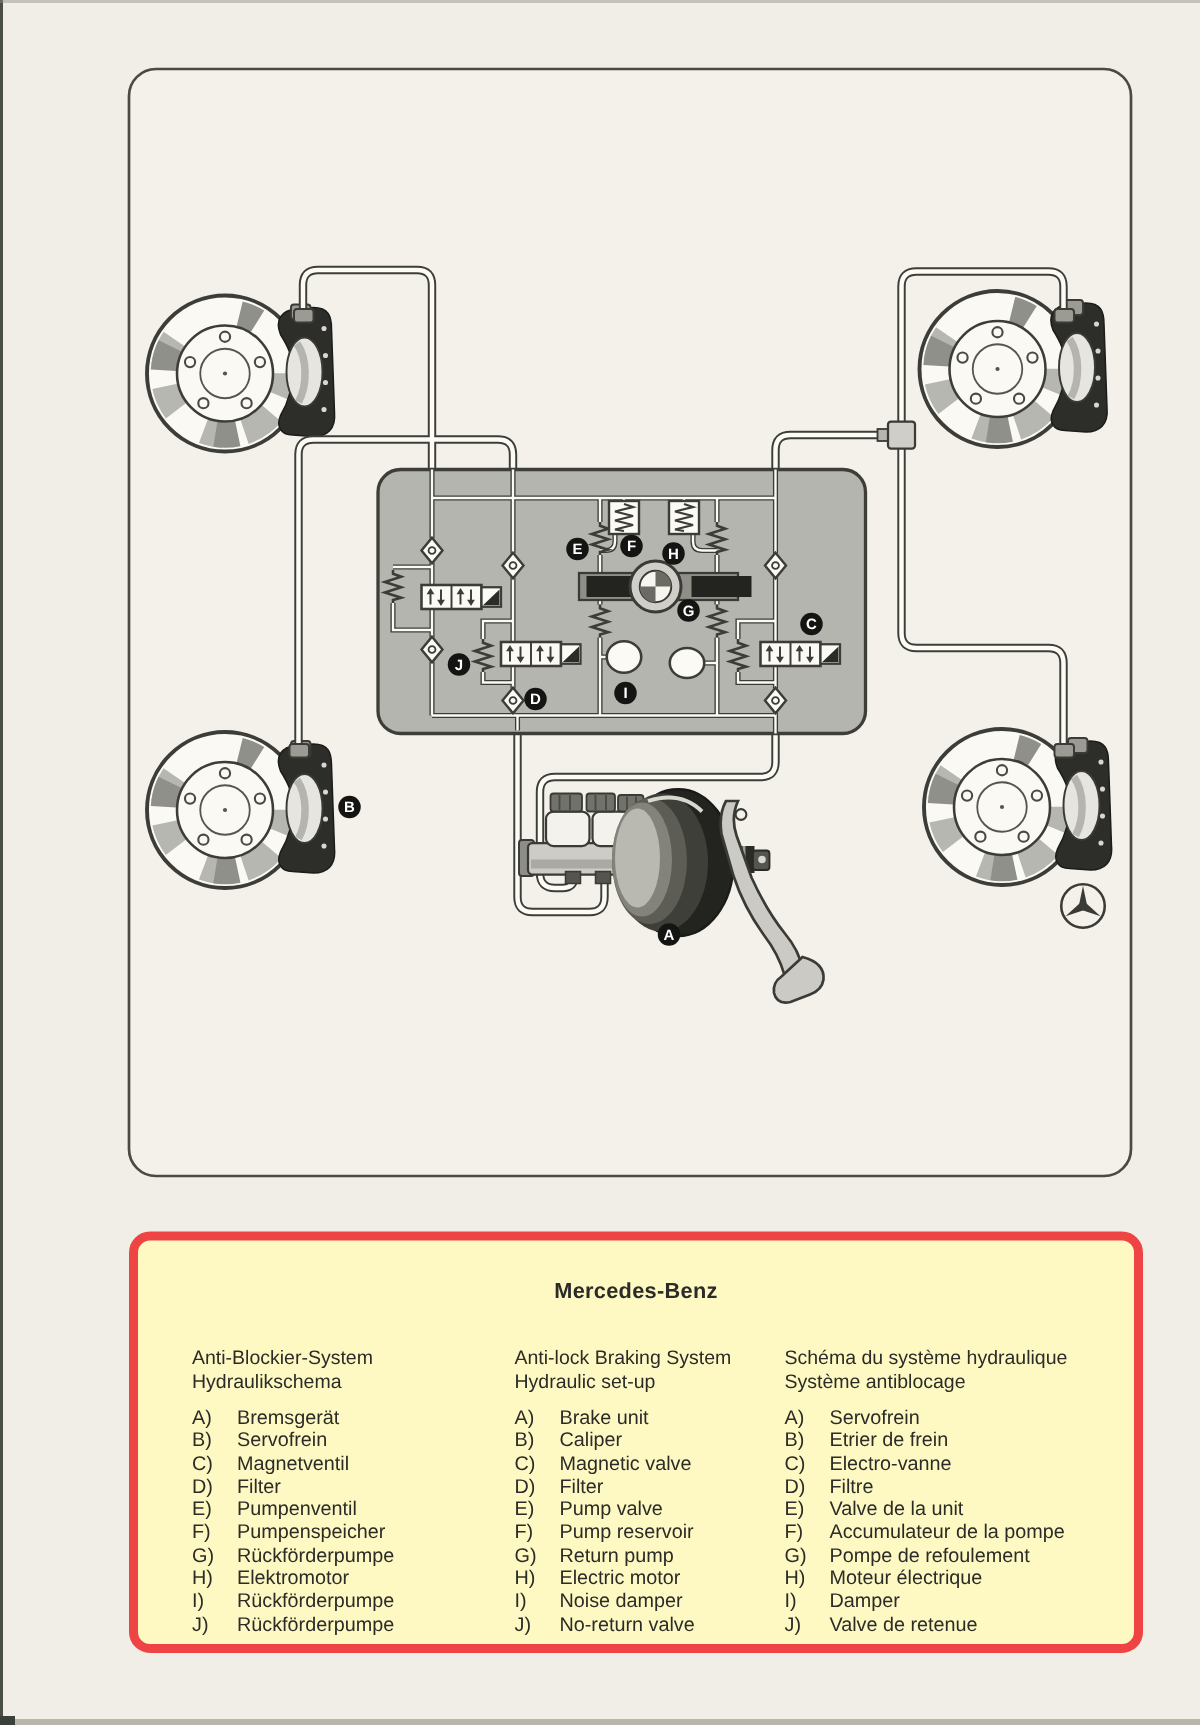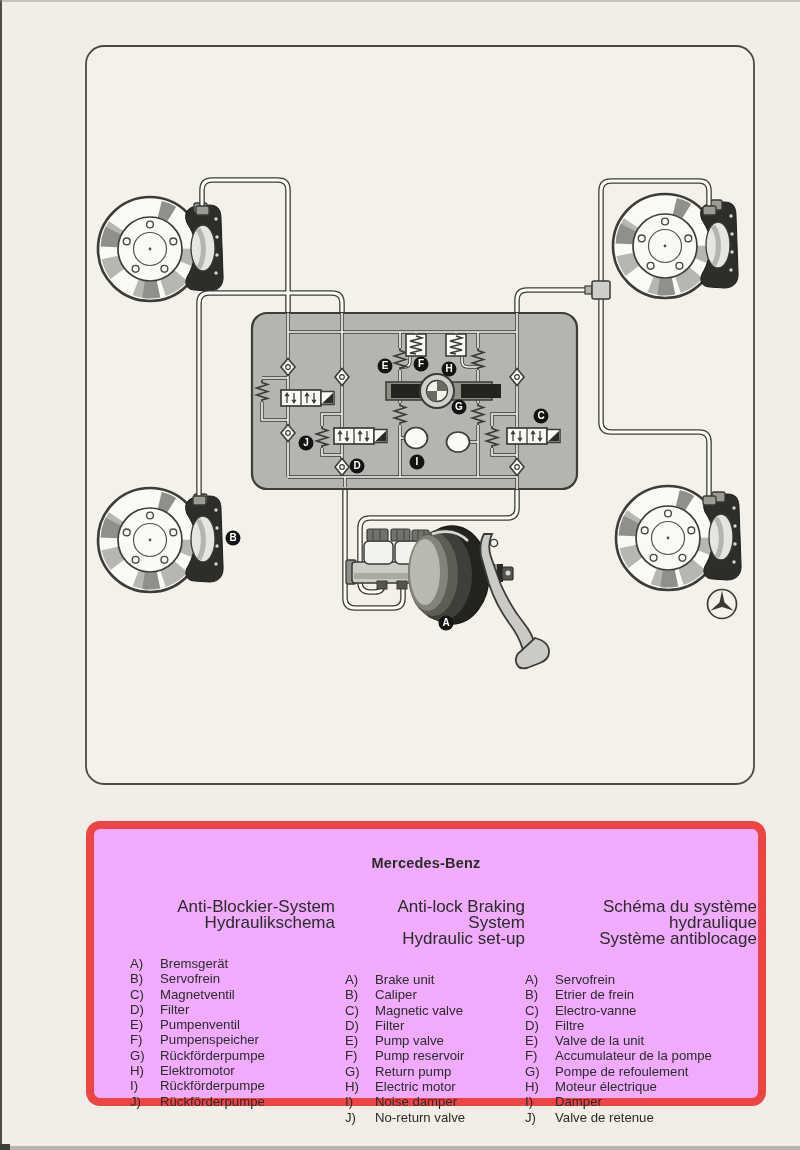--- a/index.html
+++ b/index.html
@@ -6,27 +6,27 @@
   .page{position:relative;width:800px;height:1150px;background:#f1eee7;overflow:hidden;
         font-family:"Liberation Sans",sans-serif;color:#2b2b28;}
   .diagram-svg{position:absolute;left:0;top:0;}
   
   .edge-left{position:absolute;left:0;top:0;width:2px;height:100%;background:#4a4e47;}
   .edge-top{position:absolute;left:0;top:0;width:100%;height:2px;background:#8e8e86;opacity:.45;}
   .edge-bottom{position:absolute;left:0;bottom:0;width:100%;height:4px;background:#aaa79d;opacity:.8;}
   .edge-corner{position:absolute;left:0;bottom:0;width:10px;height:6px;background:#3c403a;}
   
   .legend-box{position:absolute;left:86px;top:821px;width:664px;height:269px;
-              border:8px solid #ef4444;border-radius:14px;background:#f0abfc;}
+              border:6px solid #ef4444;border-radius:14px;background:#fef9c3;}
   .legend-title{text-align:center;margin-top:26px;font-weight:bold;font-size:14.5px;letter-spacing:.2px;}
   .col{position:absolute;top:70px;}
   .col-1{left:36px;width:205px;}
   .col-2{left:251px;width:180px;}
   .col-3{left:431px;width:232px;}
-  .hdr{font-size:17px;line-height:16px;margin-bottom:25px;text-align:right;}
+  .hdr{font-size:13px;line-height:16px;margin-bottom:8px;}
   .row{display:flex;font-size:13.2px;line-height:15.3px;}
   .ltr{width:30px;flex:none;}
   text.lbl-txt{font-family:"Liberation Sans",sans-serif;font-size:10px;font-weight:bold;fill:#ffffff;}
 </style>
 </head>
 <body>
 
 <div class="page">
 
 <svg class="diagram-svg" width="800" height="1150" viewBox="0 0 800 1150">

